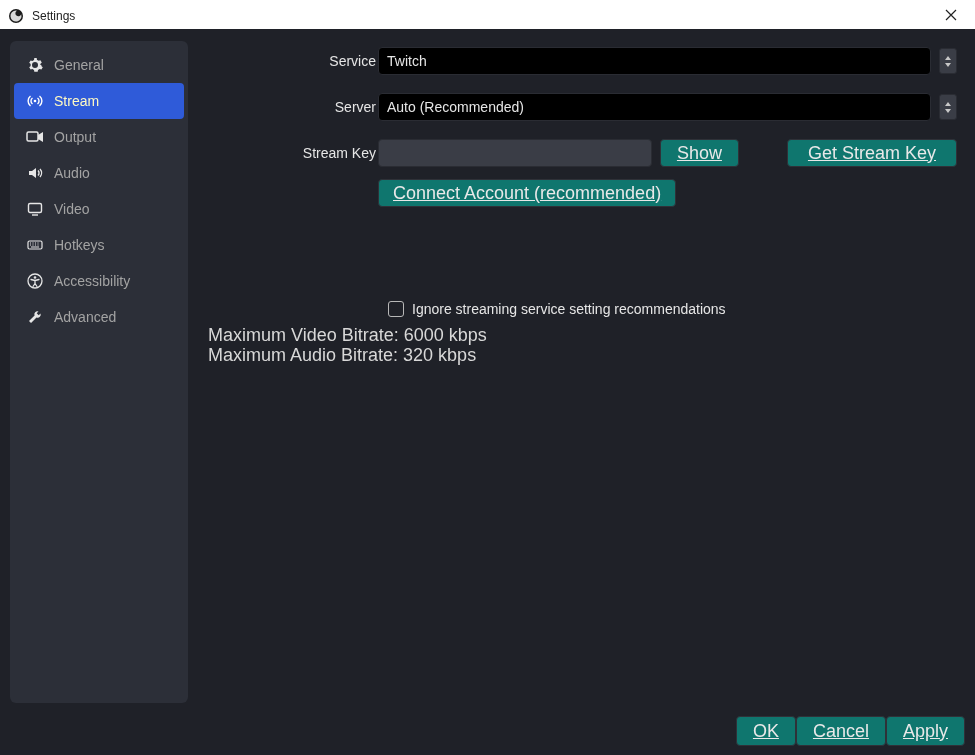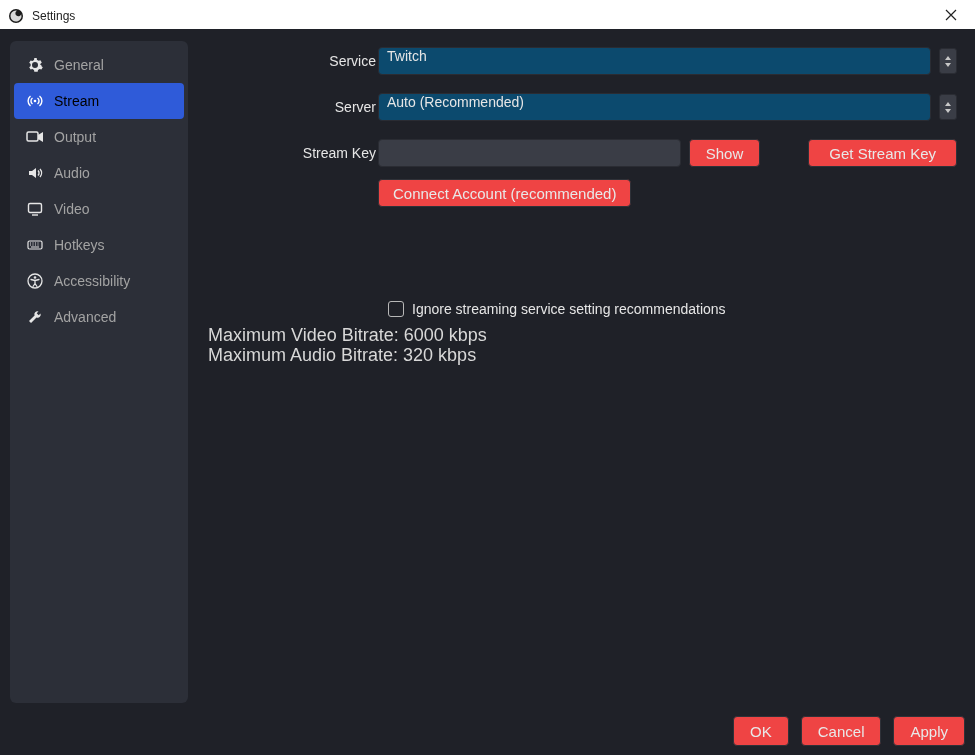--- a/index.html
+++ b/index.html
@@ -10,50 +10,50 @@
   .titlebar .app-icon { width: 16px; height: 16px; margin-right: 8px; display: inline-flex; align-items: center; justify-content: center; }
   .titlebar .title-text { font-size: 12px; color: #222; }
   .titlebar .close { position: absolute; right: 6px; top: 0; height: 29px; width: 36px; display:flex; align-items:center; justify-content:center; color:#222; font-size:16px; }
 
   
   .app-body { position:absolute; top:29px; left:0; right:0; bottom:0; background:#1f2128; }
 
   
   .sidebar { position:absolute; top:12px; left:10px; width:178px; bottom:52px; background:#2c2f38; border-radius:6px; padding:6px 0; }
   .side-item { display:flex; align-items:center; height:36px; padding:0 12px; gap:10px; color:#a3a3a3; cursor:default; border-radius:4px; margin:0 4px; }
-  .side-item.active { background:#2f5bd9; color:#000000; }
+  .side-item.active { background:#2f5bd9; color:#fef9c3; }
   .side-item .s-icon { width:18px; height:18px; flex:0 0 18px; display:flex; align-items:center; justify-content:center; }
   .side-item .s-label { font-size:14px; }
 
   
   .content { position:absolute; top:12px; left:200px; right:10px; bottom:52px; padding:6px 8px 0 8px; overflow:auto; }
   .row { display:flex; align-items:center; margin-bottom:18px; }
   .row-label { width:170px; text-align:right; padding-right:2px; color:#e6e6e6; font-size:14px; }
   .row-controls { flex:1; display:flex; gap:8px; align-items:center; }
 
-  .combo { flex:1; height:28px; background:#0c4a6e; border:1px solid #2a2c33; border-radius:4px; display:flex; align-items:flex-start; padding:0 8px; color:#e6e6e6; font-size:14px; position:relative; }
+  .combo { flex:1; height:28px; background:#000000; border:1px solid #2a2c33; border-radius:4px; display:flex; align-items:center; padding:0 8px; color:#e6e6e6; font-size:14px; position:relative; }
   .spin { width:18px; height:26px; background:#3a3d46; border:1px solid #2a2c33; border-radius:3px; display:flex; flex-direction:column; align-items:center; justify-content:center; color:#c8c8c8; }
   .spin .tri { width:0;height:0;border-left:3px solid transparent;border-right:3px solid transparent; }
   .spin .up { border-bottom:4px solid #c8c8c8; margin-bottom:3px; }
   .spin .down { border-top:4px solid #c8c8c8; }
 
   .textbox { flex:1; height:28px; background:#3a3d46; border:1px solid #2a2c33; border-radius:4px; color:#e6e6e6; padding:0 8px; font-size:14px; font-family:inherit; outline:none; max-width:372px;}
-  .btn { height:28px; padding:0 14px; background:#ef4444; border:1px solid #2f3138; border-radius:4px; color:#e8e8e8; font-size:15px; display:flex; align-items:center; cursor:default; }
+  .btn { height:28px; padding:0 14px; background:#0f766e; border:1px solid #2f3138; border-radius:4px; color:#e8e8e8; font-size:18px; display:flex; align-items:center; cursor:default;text-decoration:underline; }
   .btn.small { padding:0 16px; }
   .btn.wide { padding:0 20px; }
 
   .connect-row { margin-top:-2px; margin-bottom:54px; }
   .connect-row .row-controls { }
 
   .checkbox-row { display:flex; align-items:center; margin-left:180px; margin-bottom:8px; gap:8px; }
   .check { width:16px;height:16px;border:1.5px solid #b8b8b8;border-radius:3px;display:inline-block; }
   .max-line { color:#d8d8d8; font-size:18px; line-height:20px; }
 
   
-  .footer { position:absolute; left:0; right:0; bottom:0; height:48px; display:flex; justify-content:flex-end; align-items:center; gap:12px; padding:0 10px; }
+  .footer { position:absolute; left:0; right:0; bottom:0; height:48px; display:flex; justify-content:flex-end; align-items:center; gap:0; padding:0 10px; }
   .footer .btn { height:30px; min-width:50px; justify-content:center; padding:0 16px; }
 
   svg { display:block; }
 </style>
 </head>
 <body>
 
 <div class="titlebar">
   <span class="app-icon">
     <svg width="16" height="16" viewBox="0 0 16 16">

